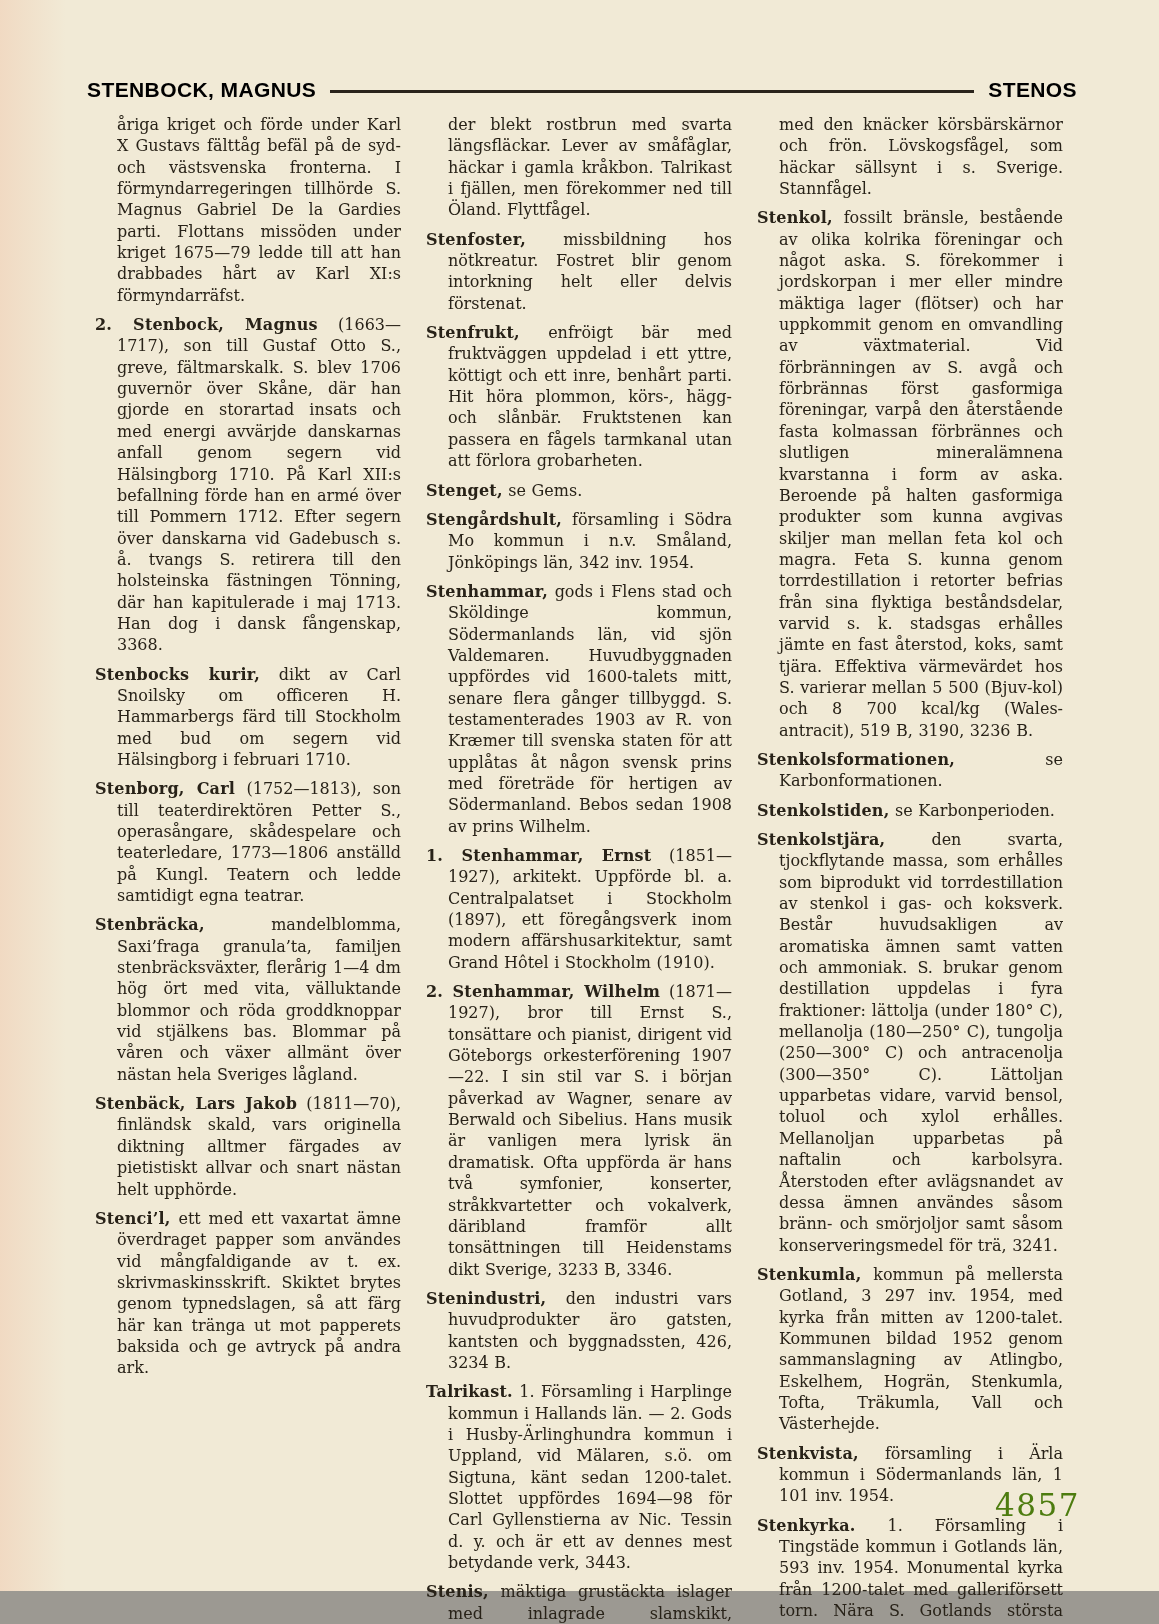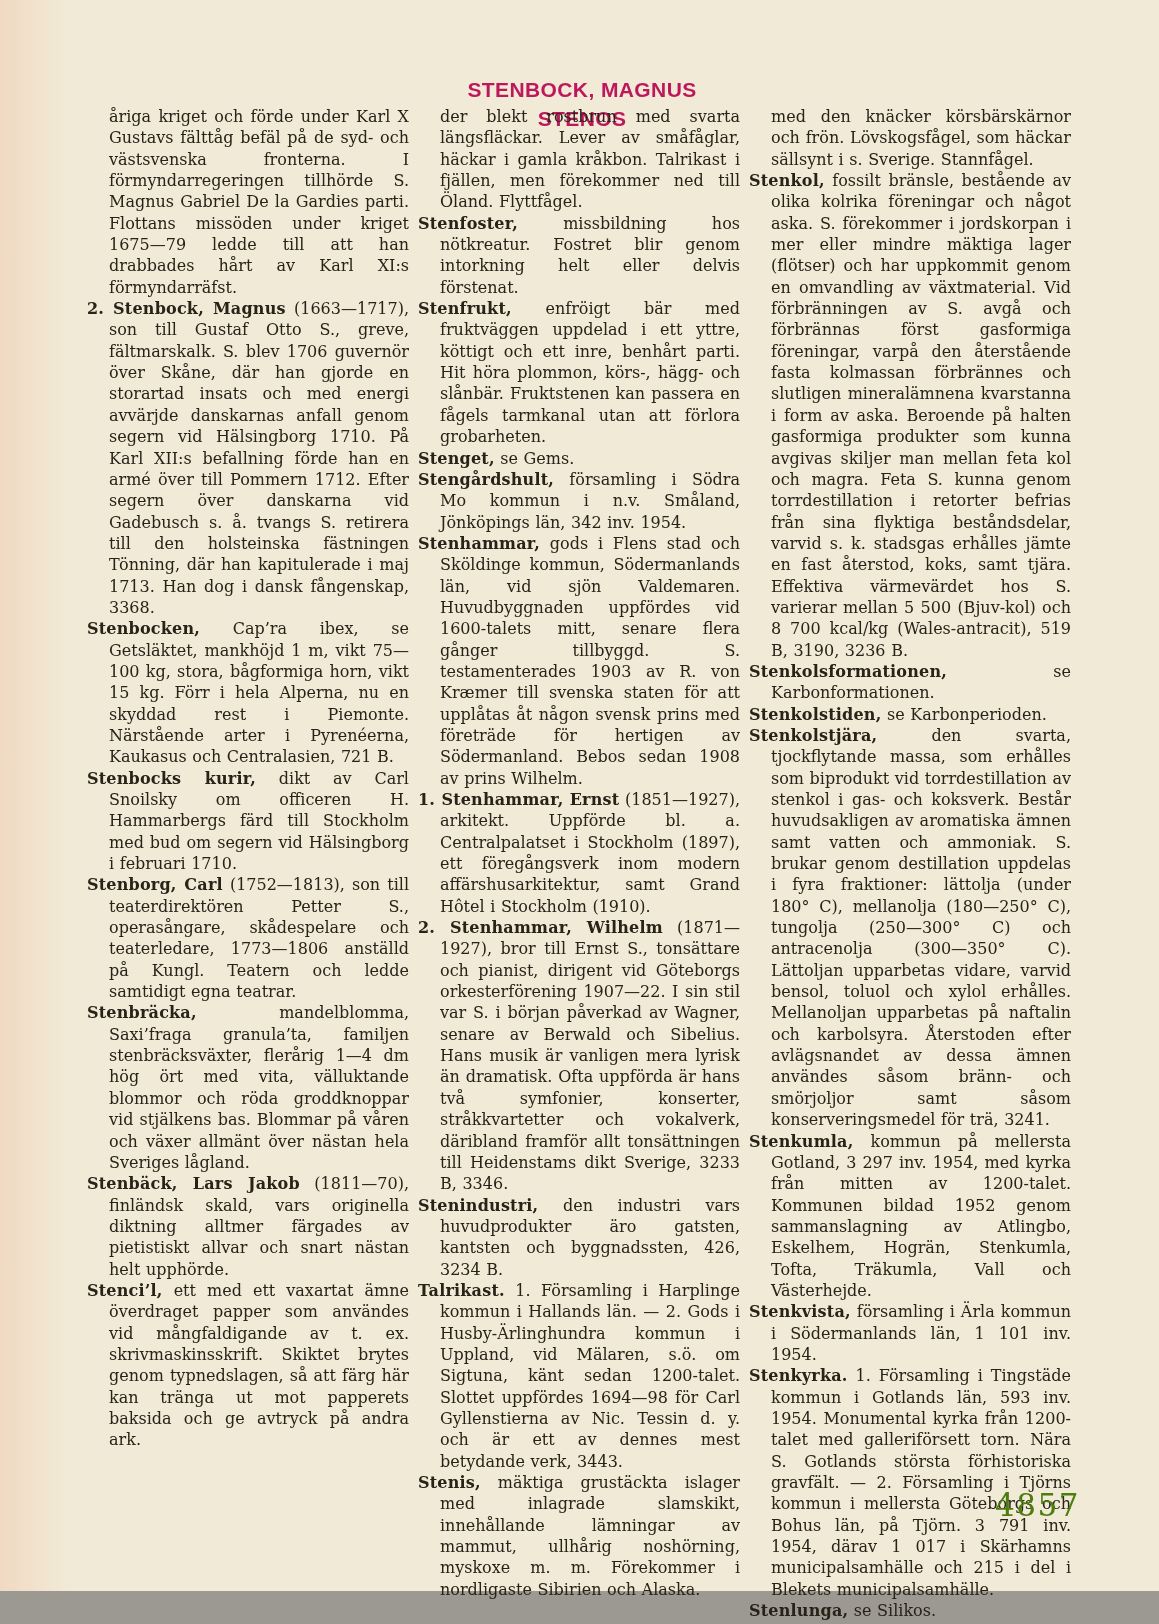--- a/index.html
+++ b/index.html
@@ -17,32 +17,32 @@
   }
   .bottom-band {
     position: absolute; left: 0; right: 0; bottom: 0; height: 33px;
     background: #9c9992;
   }
   .header {
     position: absolute; left: 87px; right: 82px; top: 78px;
     display: flex; align-items: center;
     font-family: "Liberation Sans", sans-serif;
     font-weight: bold; font-size: 21px; letter-spacing: 0.4px;
-    color: #be185d; white-space: nowrap; flex-direction: column;
+    color: #000000; white-space: nowrap;
   }
   .header .rule {
     flex: 1; border-top: 3px solid #2a241c; margin: 2px 14px 0 14px;
   }
   .columns {
     position: absolute; left: 87px; top: 106px;
     display: flex; gap: 9px;
   }
   .col { width: 322px; color: #282218; font-size: 16px; line-height: 21.35px; }
   .entry {
-    margin: 0; text-align: justify;
+    margin: 8px; text-align: justify;
     padding-left: 22px; text-indent: -22px;
     word-spacing: 0.5px;
   }
   .entry.cont { text-indent: 0; }
   .entry b { font-weight: bold; letter-spacing: 0.2px; }
   .page-number {
     position: absolute; right: 79px; top: 1487px;
     font-size: 31px; letter-spacing: 1.5px; color: #4d7c0f;
   }
 </style>
@@ -55,21 +55,20 @@
 <div class="header">
   <span>STENBOCK, MAGNUS</span>
   <span class="rule"></span>
   <span>STENOS</span>
 </div>
 
 <div class="columns">
   <div class="col">
       <p class="entry cont">åriga kriget och förde under Karl X Gustavs fälttåg befäl på de syd- och västsvenska fronterna. I förmyndarregeringen tillhörde S. Magnus Gabriel De la Gardies parti. Flottans missöden under kriget 1675—79 ledde till att han drabbades hårt av Karl XI:s förmyndarräfst.</p>
       <p class="entry"><b>2. Stenbock, Magnus</b> (1663—1717), son till Gustaf Otto S., greve, fältmarskalk. S. blev 1706 guvernör över Skåne, där han gjorde en storartad insats och med energi avvärjde danskarnas anfall genom segern vid Hälsingborg 1710. På Karl XII:s befallning förde han en armé över till Pommern 1712. Efter segern över danskarna vid Gadebusch s. å. tvangs S. retirera till den holsteinska fästningen Tönning, där han kapitulerade i maj 1713. Han dog i dansk fångenskap, 3368.</p>
-      <p class="entry"><b>Stenbocken,</b> Cap’ra ibex, se Getsläktet, mankhöjd 1 m, vikt 75—100 kg, stora, bågformiga horn, vikt 15 kg. Förr i hela Alperna, nu en skyddad rest i Piemonte. Närstående arter i Pyrenéerna, Kaukasus och Centralasien, 721 B.</p>
       <p class="entry"><b>Stenbocks kurir,</b> dikt av Carl Snoilsky om officeren H. Hammarbergs färd till Stockholm med bud om segern vid Hälsingborg i februari 1710.</p>
       <p class="entry"><b>Stenborg, Carl</b> (1752—1813), son till teaterdirektören Petter S., operasångare, skådespelare och teaterledare, 1773—1806 anställd på Kungl. Teatern och ledde samtidigt egna teatrar.</p>
       <p class="entry"><b>Stenbräcka,</b> mandelblomma, Saxi’fraga granula’ta, familjen stenbräcksväxter, flerårig 1—4 dm hög ört med vita, välluktande blommor och röda groddknoppar vid stjälkens bas. Blommar på våren och växer allmänt över nästan hela Sveriges lågland.</p>
       <p class="entry"><b>Stenbäck, Lars Jakob</b> (1811—70), finländsk skald, vars originella diktning alltmer färgades av pietistiskt allvar och snart nästan helt upphörde.</p>
       <p class="entry"><b>Stenci’l,</b> ett med ett vaxartat ämne överdraget papper som användes vid mångfaldigande av t. ex. skrivmaskinsskrift. Skiktet brytes genom typnedslagen, så att färg här kan tränga ut mot papperets baksida och ge avtryck på andra ark.</p>
     </div>
   <div class="col">
       <p class="entry cont">der blekt rostbrun med svarta längsfläckar. Lever av småfåglar, häckar i gamla kråkbon. Talrikast i fjällen, men förekommer ned till Öland. Flyttfågel.</p>
       <p class="entry"><b>Stenfoster,</b> missbildning hos nötkreatur. Fostret blir genom intorkning helt eller delvis förstenat.</p>
       <p class="entry"><b>Stenfrukt,</b> enfröigt bär med fruktväggen uppdelad i ett yttre, köttigt och ett inre, benhårt parti. Hit höra plommon, körs-, hägg- och slånbär. Fruktstenen kan passera en fågels tarmkanal utan att förlora grobarheten.</p>

